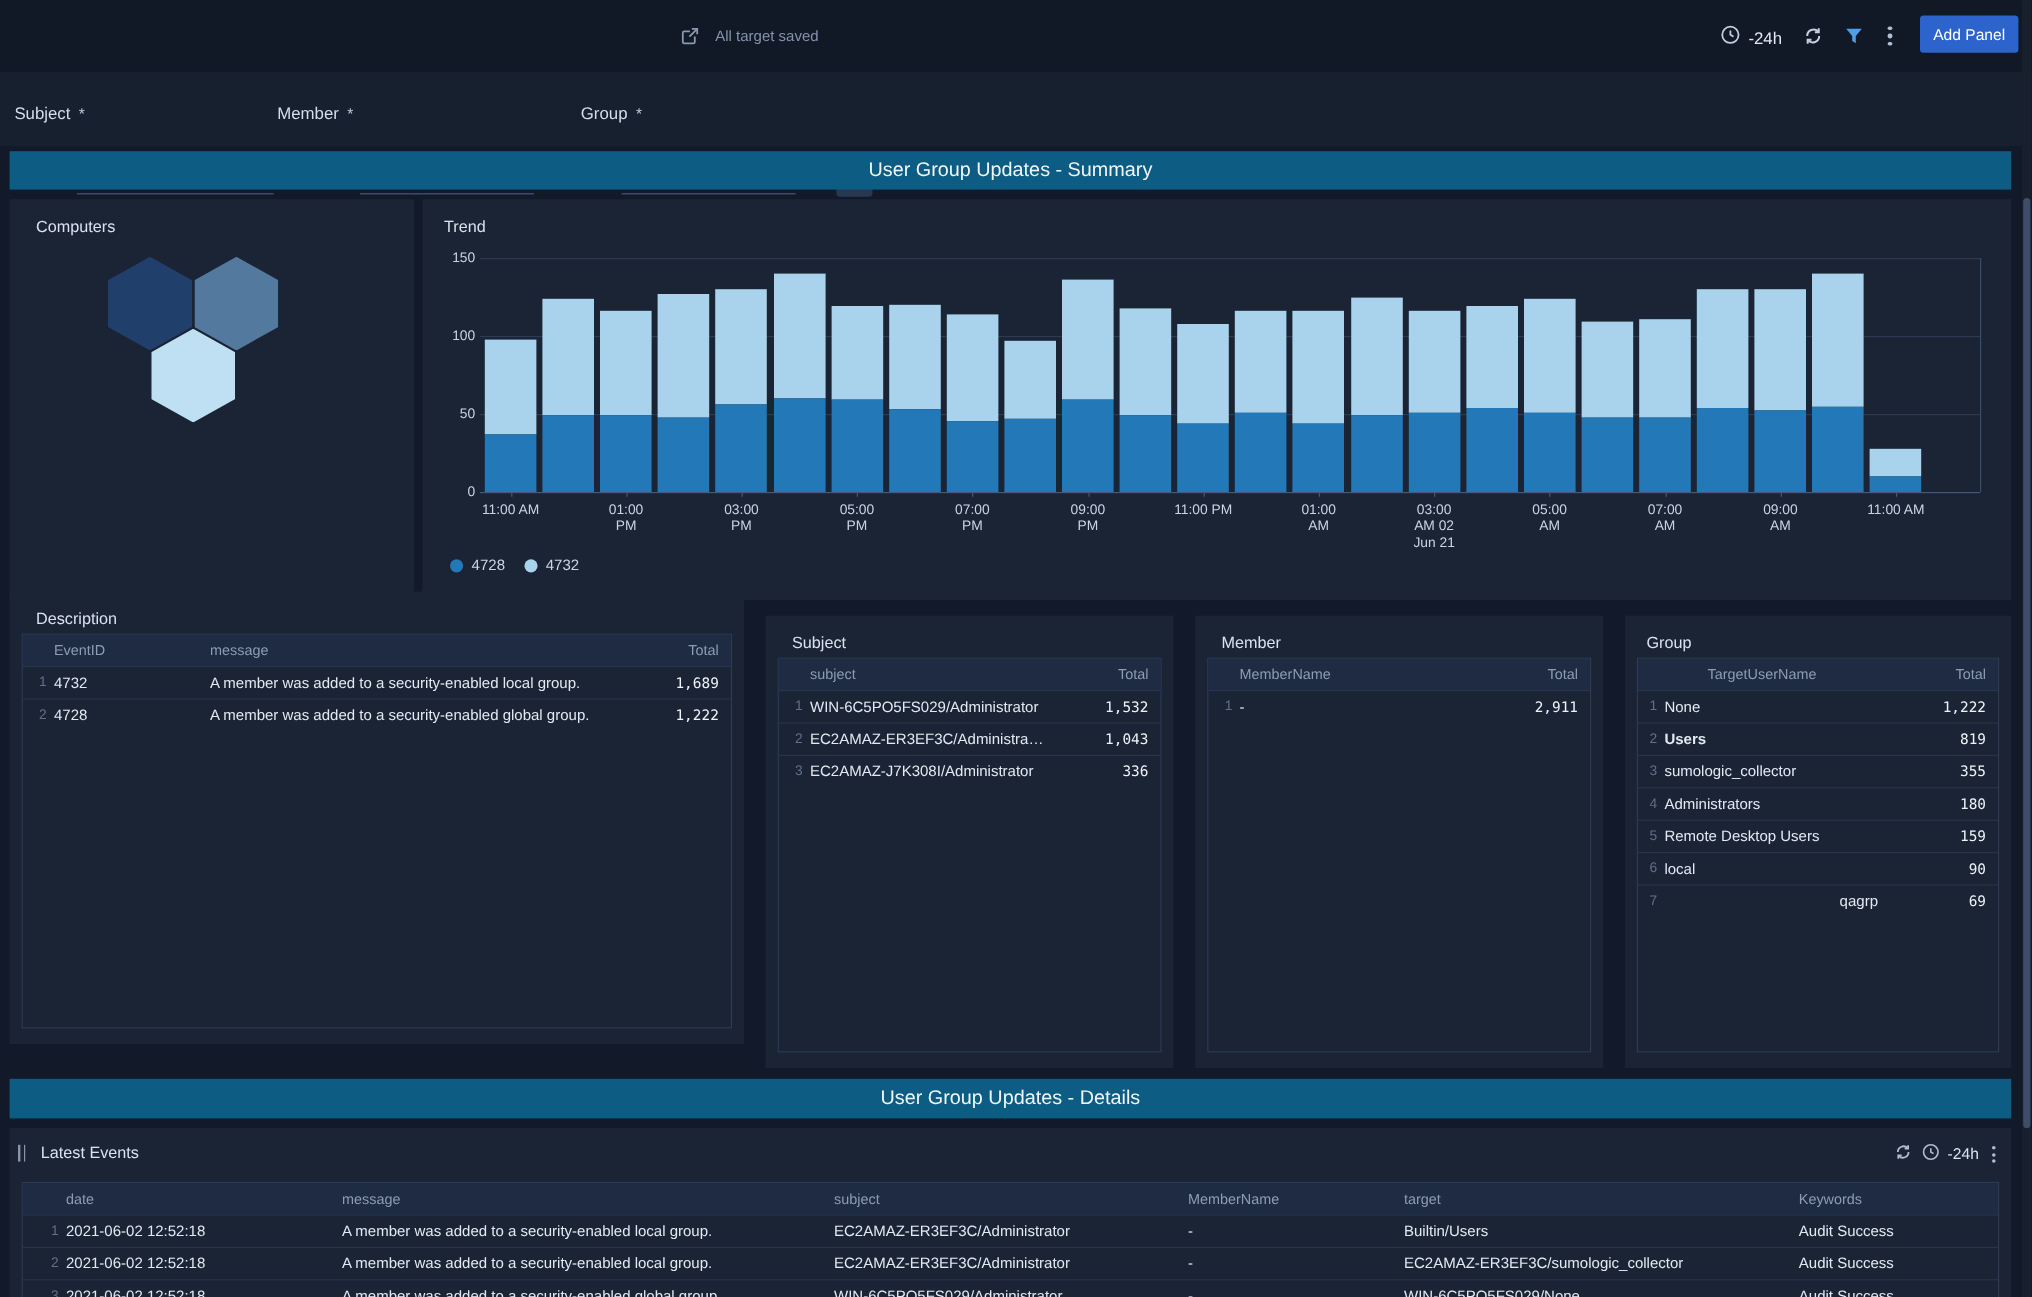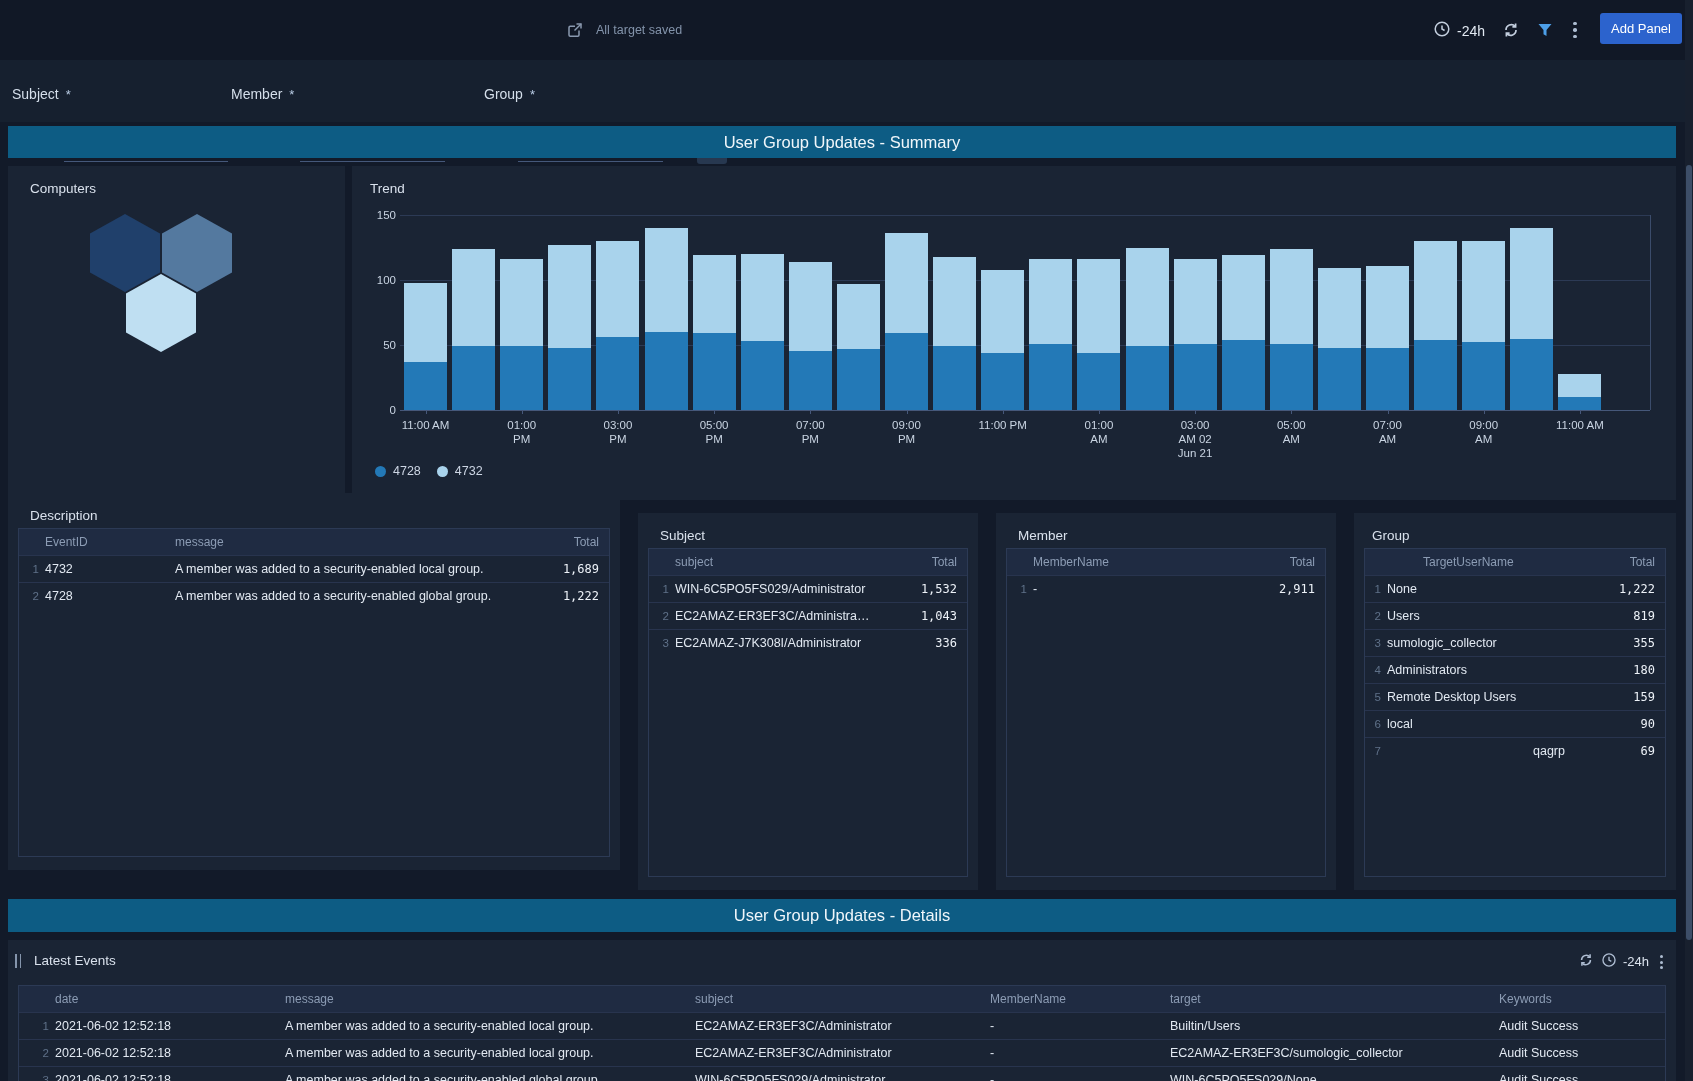--- a/index.html
+++ b/index.html
@@ -412,21 +412,21 @@
         <div class="cell" style="padding-left: 6px;">TargetUserName</div>
         <div class="cell hnum" style="padding-left: 6px; padding-right: 10px;">Total</div>
       </div>
       <div class="tbl-row" style="grid-template-columns: 16px 1fr 94px;">
         <div class="cell rownum">1</div>
         <div class="cell" style="padding-left: 6px;">None</div>
         <div class="cell num" style="padding-left: 6px; padding-right: 10px;">1,222</div>
       </div>
       <div class="tbl-row" style="grid-template-columns: 16px 1fr 94px;">
         <div class="cell rownum">2</div>
-        <div class="cell" style="padding-left: 6px;">Users</div>
+        <div class="cell" style="padding-left: 6px; font-weight: bold;">Users</div>
         <div class="cell num" style="padding-left: 6px; padding-right: 10px;">819</div>
       </div>
       <div class="tbl-row" style="grid-template-columns: 16px 1fr 94px;">
         <div class="cell rownum">3</div>
         <div class="cell" style="padding-left: 6px;">sumologic_collector</div>
         <div class="cell num" style="padding-left: 6px; padding-right: 10px;">355</div>
       </div>
       <div class="tbl-row" style="grid-template-columns: 16px 1fr 94px;">
         <div class="cell rownum">4</div>
         <div class="cell" style="padding-left: 6px;">Administrators</div>

